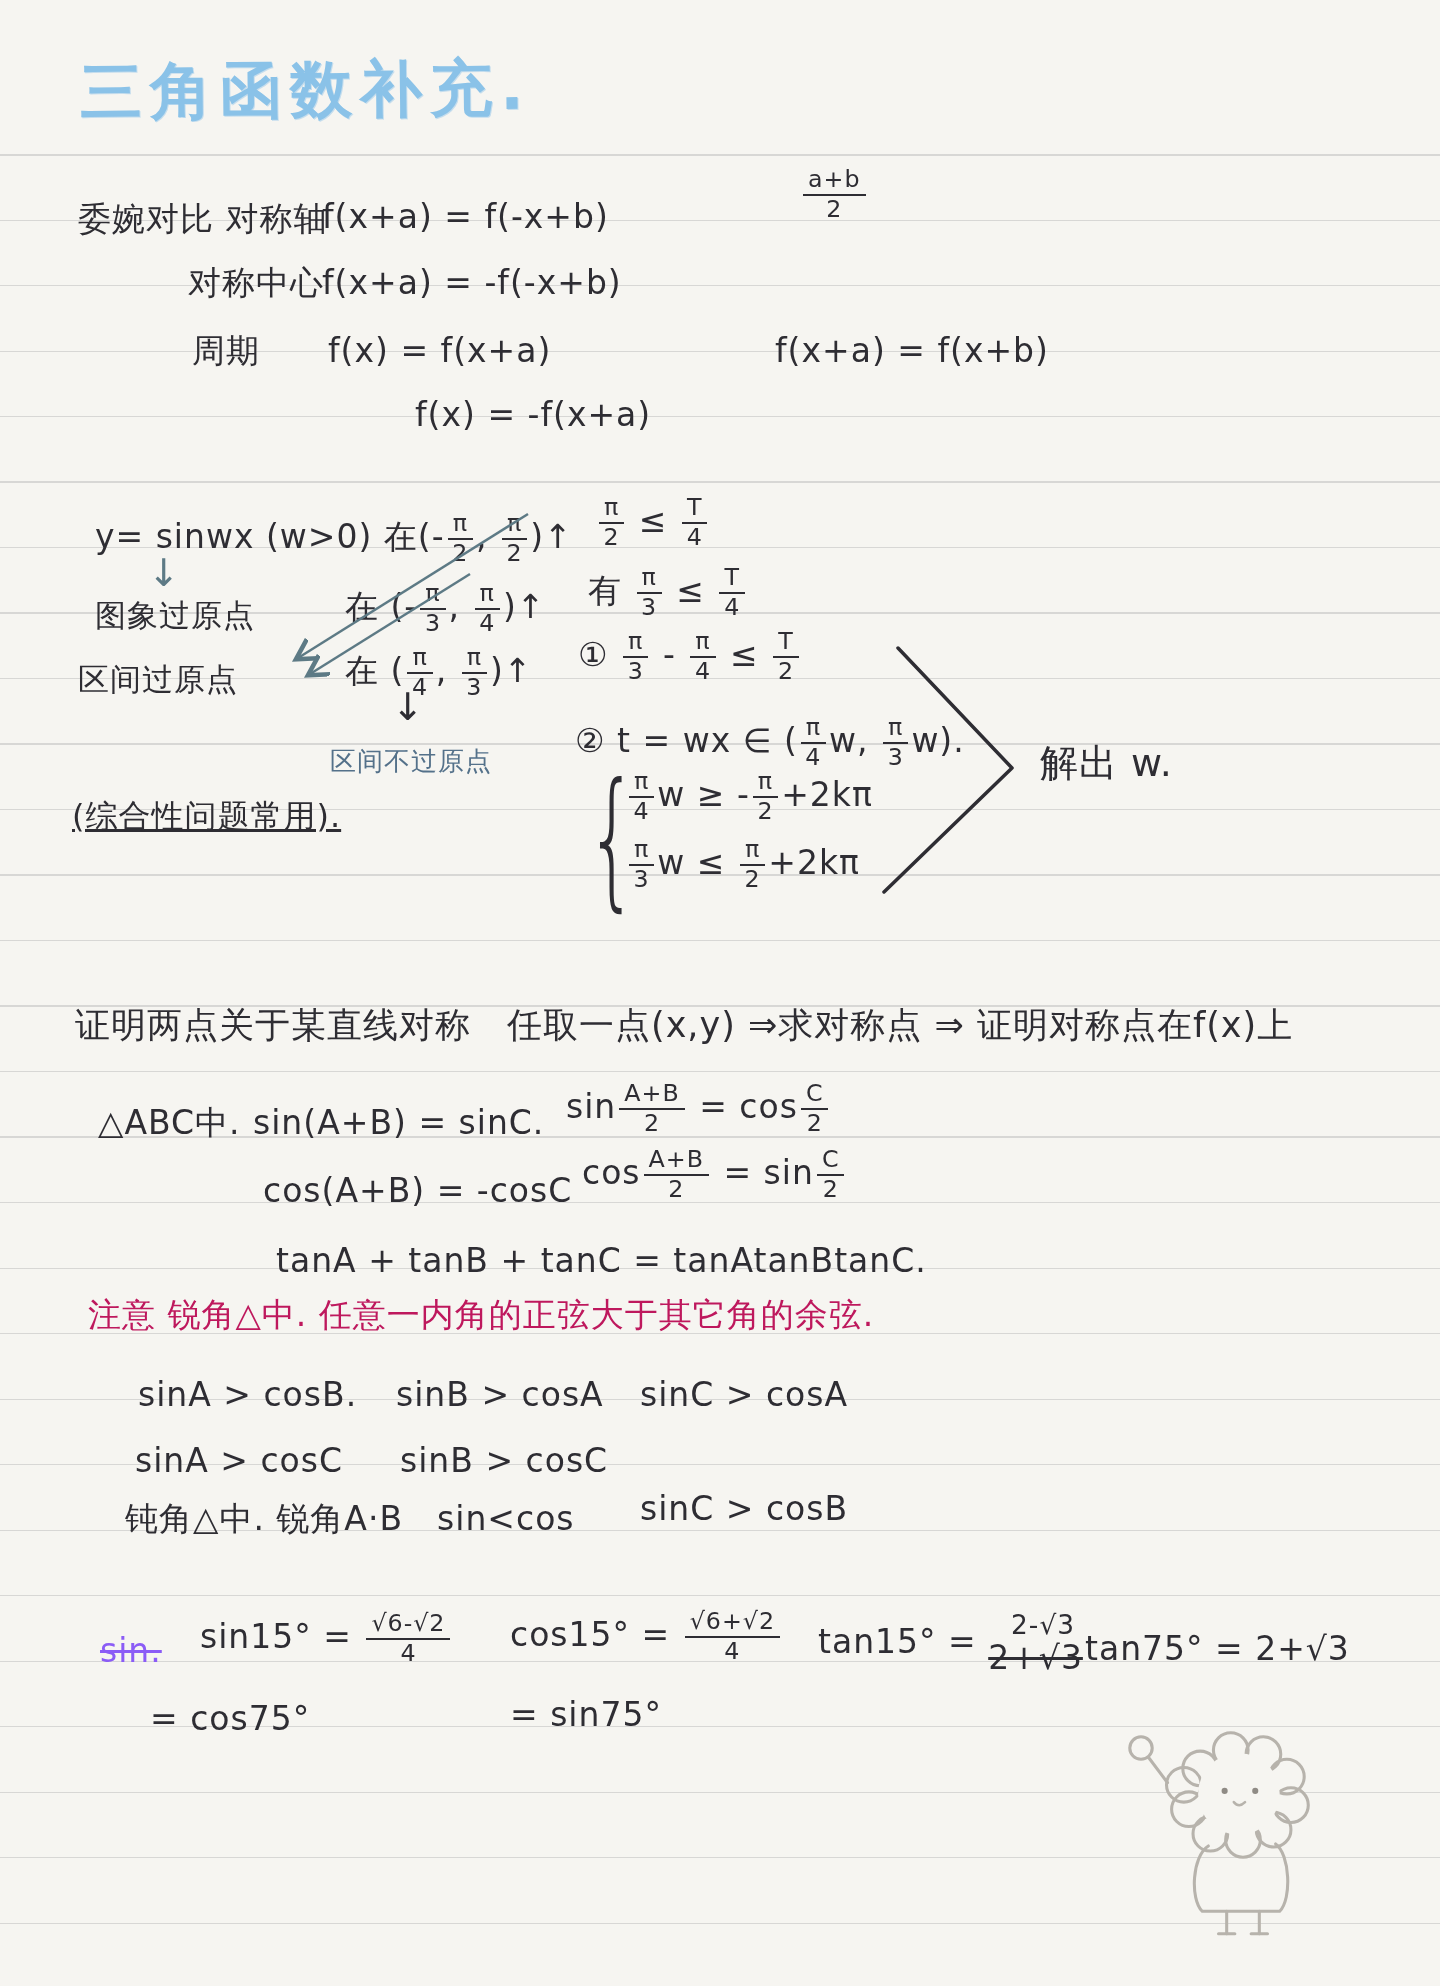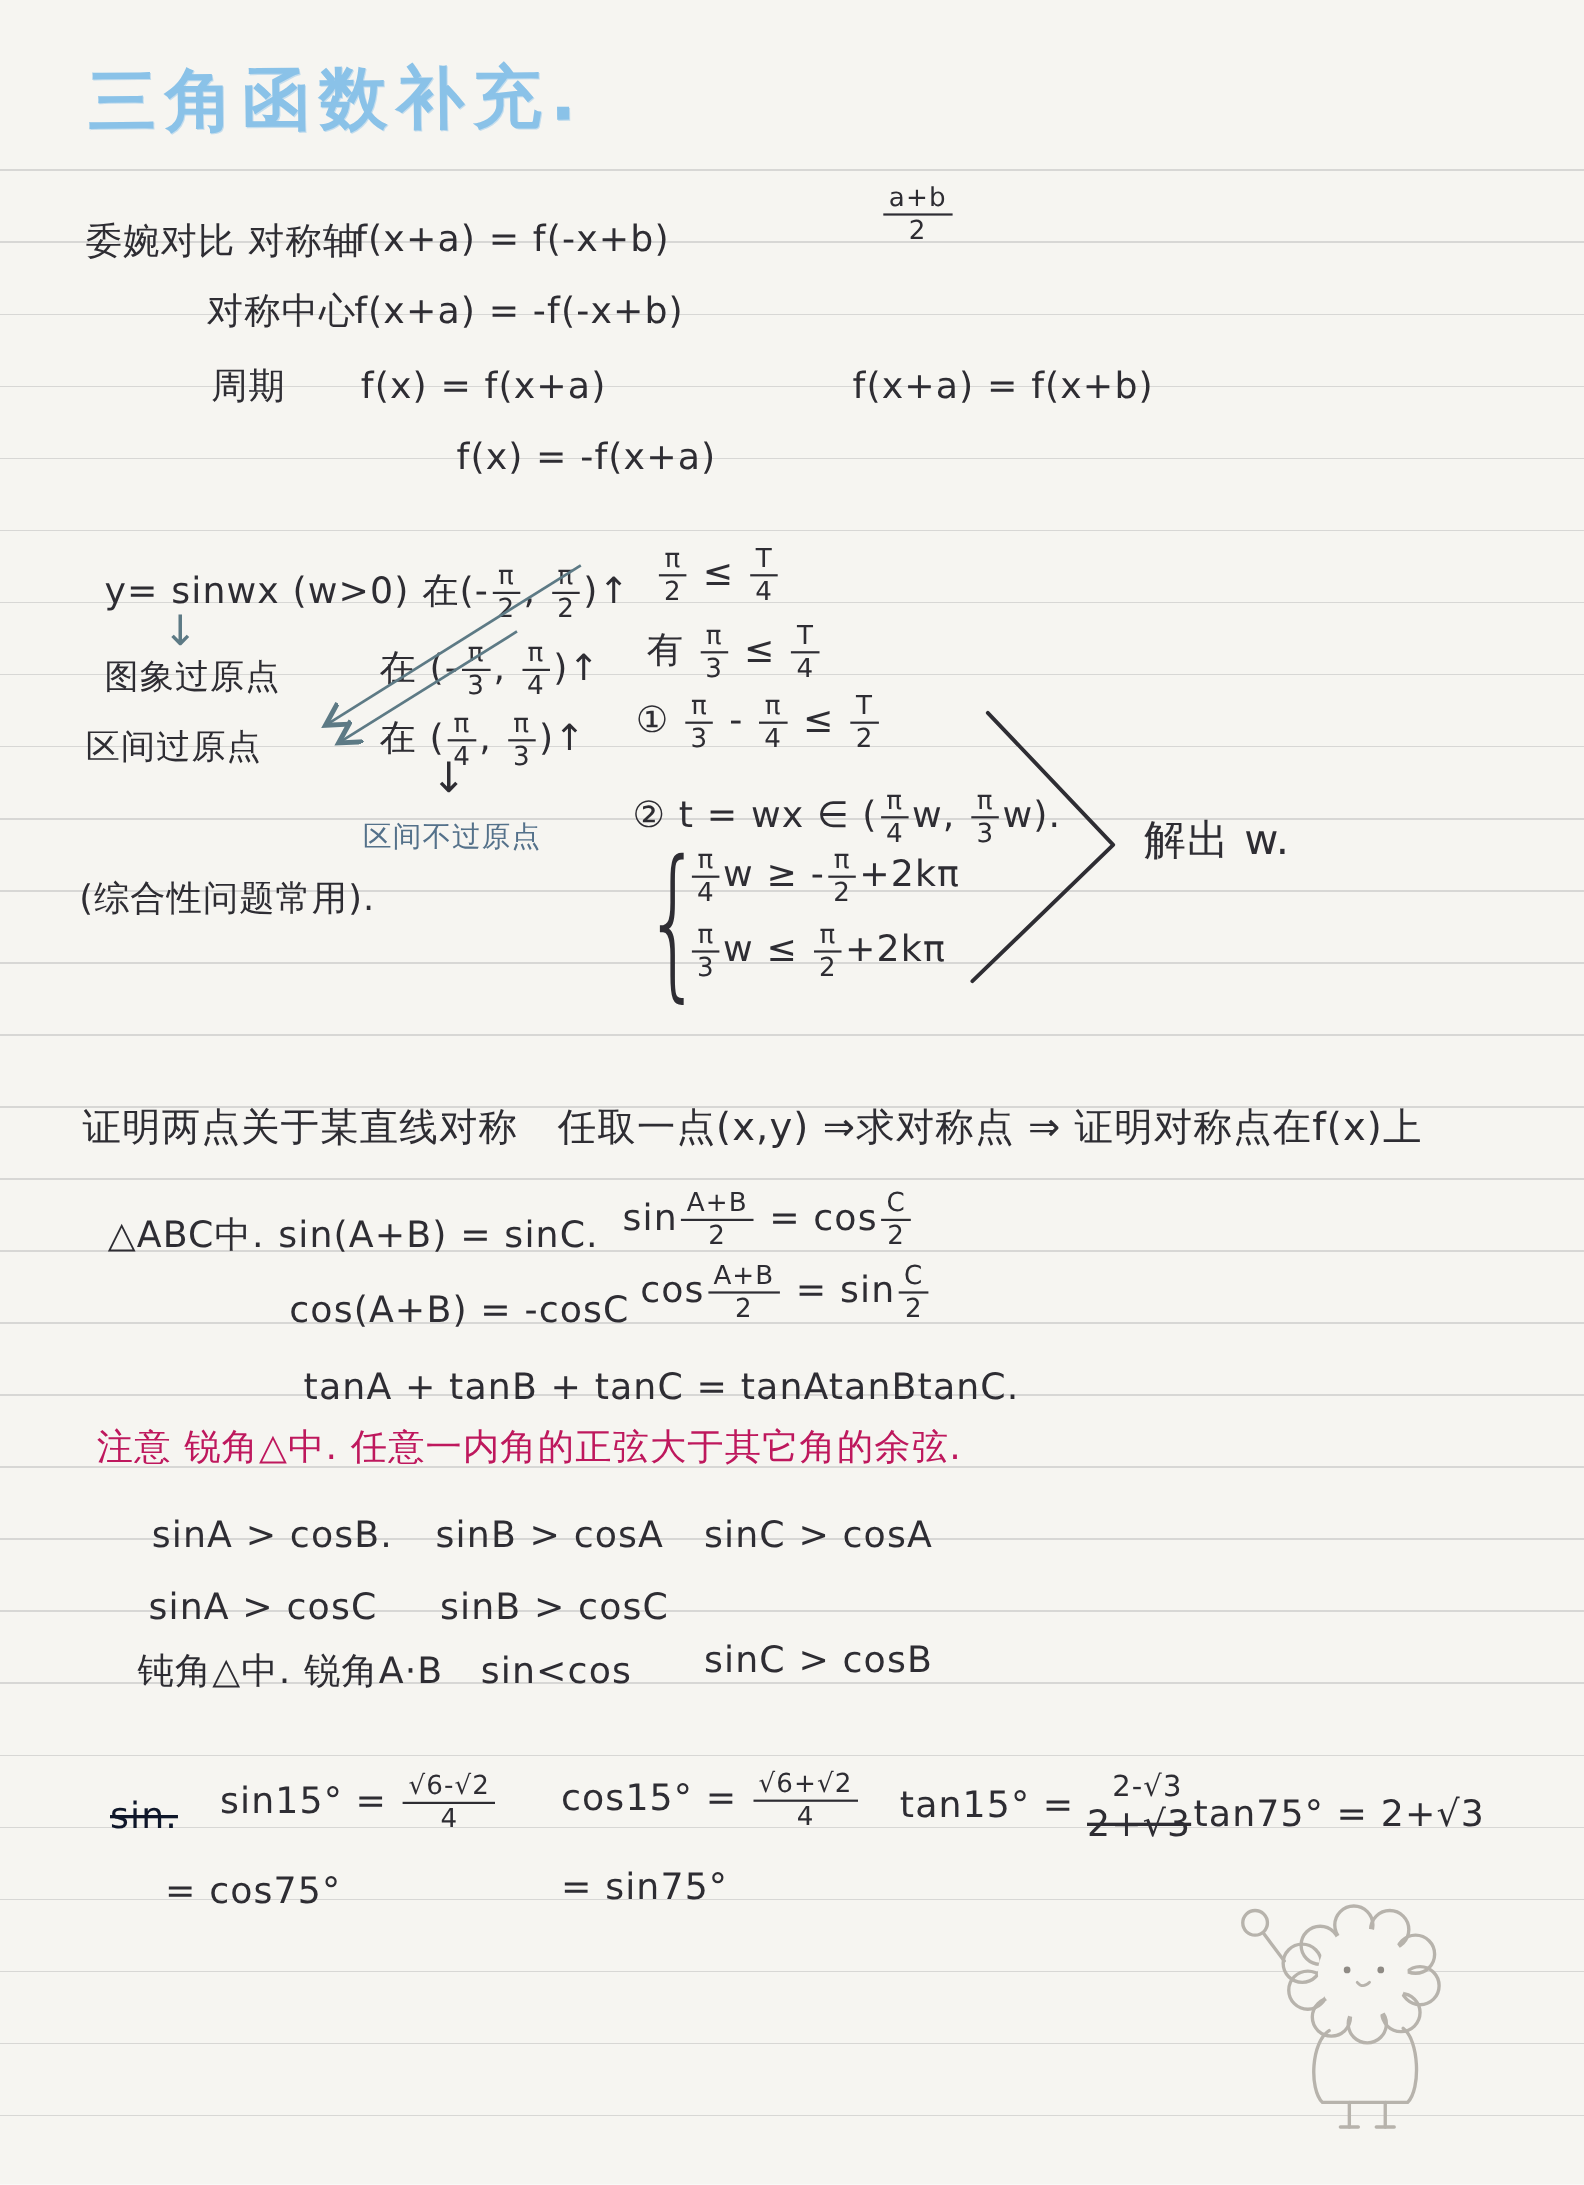--- a/index.html
+++ b/index.html
@@ -110,21 +110,21 @@
           <span class="num">π</span>
           <span class="den">2</span>
         </span>+2kπ</div>
       <div class="hl" style="left: 626px; top: 838px; font-size: 33px; color: rgb(46, 45, 51);"><span class="frac">
           <span class="num">π</span>
           <span class="den">3</span>
         </span>w ≤ <span class="frac">
           <span class="num">π</span>
           <span class="den">2</span>
         </span>+2kπ</div>
-      <div class="hl" style="left: 72px; top: 796px; font-size: 32px; color: rgb(46, 45, 51);">(综合性问题常用).</div>
+      <div class="hl" style="left: 72px; top: 796px; font-size: 32px; color: rgb(46, 45, 51); text-decoration: underline;">(综合性问题常用).</div>
       <div class="hl" style="left: 75px; top: 964px; font-size: 35px; color: rgb(46, 45, 51); margin-top: 40px;">证明两点关于某直线对称　任取一点(x,y)  ⇒求对称点 ⇒ 证明对称点在f(x)上</div>
       <div class="hl" style="left: 98px; top: 1102px; font-size: 33px; color: rgb(46, 45, 51);">△ABC中.</div>
       <div class="hl" style="left: 253px; top: 1102px; font-size: 33px; color: rgb(46, 45, 51);">sin(A+B) = sinC.</div>
       <div class="hl" style="left: 566px; top: 1082px; font-size: 33px; color: rgb(46, 45, 51);">sin<span class="frac">
           <span class="num">A+B</span>
           <span class="den">2</span>
         </span> = cos<span class="frac">
           <span class="num">C</span>
           <span class="den">2</span>
         </span></div>
@@ -138,21 +138,21 @@
         </span></div>
       <div class="hl" style="left: 276px; top: 1240px; font-size: 33px; color: rgb(46, 45, 51);">tanA + tanB + tanC = tanAtanBtanC.</div>
       <div class="hl" style="left: 88px; top: 1294px; font-size: 33px; color: #be185d;">注意 锐角△中. 任意一内角的正弦大于其它角的余弦.</div>
       <div class="hl" style="left: 138px; top: 1374px; font-size: 33px; color: rgb(46, 45, 51);">sinA &gt; cosB.</div>
       <div class="hl" style="left: 396px; top: 1374px; font-size: 33px; color: rgb(46, 45, 51);">sinB &gt; cosA</div>
       <div class="hl" style="left: 640px; top: 1374px; font-size: 33px; color: rgb(46, 45, 51);">sinC &gt; cosA</div>
       <div class="hl" style="left: 135px; top: 1440px; font-size: 33px; color: rgb(46, 45, 51);">sinA &gt; cosC</div>
       <div class="hl" style="left: 400px; top: 1440px; font-size: 33px; color: rgb(46, 45, 51);">sinB &gt; cosC</div>
       <div class="hl" style="left: 640px; top: 1440px; font-size: 33px; color: rgb(46, 45, 51); margin-top: 48px;">sinC &gt; cosB</div>
       <div class="hl" style="left: 125px; top: 1498px; font-size: 33px; color: rgb(46, 45, 51);">钝角△中. 锐角A·B　sin&lt;cos</div>
-      <div class="hl" style="left: 100px; top: 1630px; font-size: 33px; color: #0f172a;"><span class="strike">sin.</span></div>
+      <div class="hl" style="left: 100px; top: 1630px; font-size: 33px; color: #8b5cf6;"><span class="strike">sin.</span></div>
       <div class="hl" style="left: 200px; top: 1612px; font-size: 33px; color: rgb(46, 45, 51);">sin15° = <span class="frac">
           <span class="num">√6-√2</span>
           <span class="den">4</span>
         </span></div>
       <div class="hl" style="left: 510px; top: 1610px; font-size: 33px; color: rgb(46, 45, 51);">cos15° = <span class="frac">
           <span class="num">√6+√2</span>
           <span class="den">4</span>
         </span></div>
       <div class="hl" style="left: 818px; top: 1612px; font-size: 33px; color: rgb(46, 45, 51);">tan15° = <span class="corr">
           <span class="corr-top">2-√3</span>

